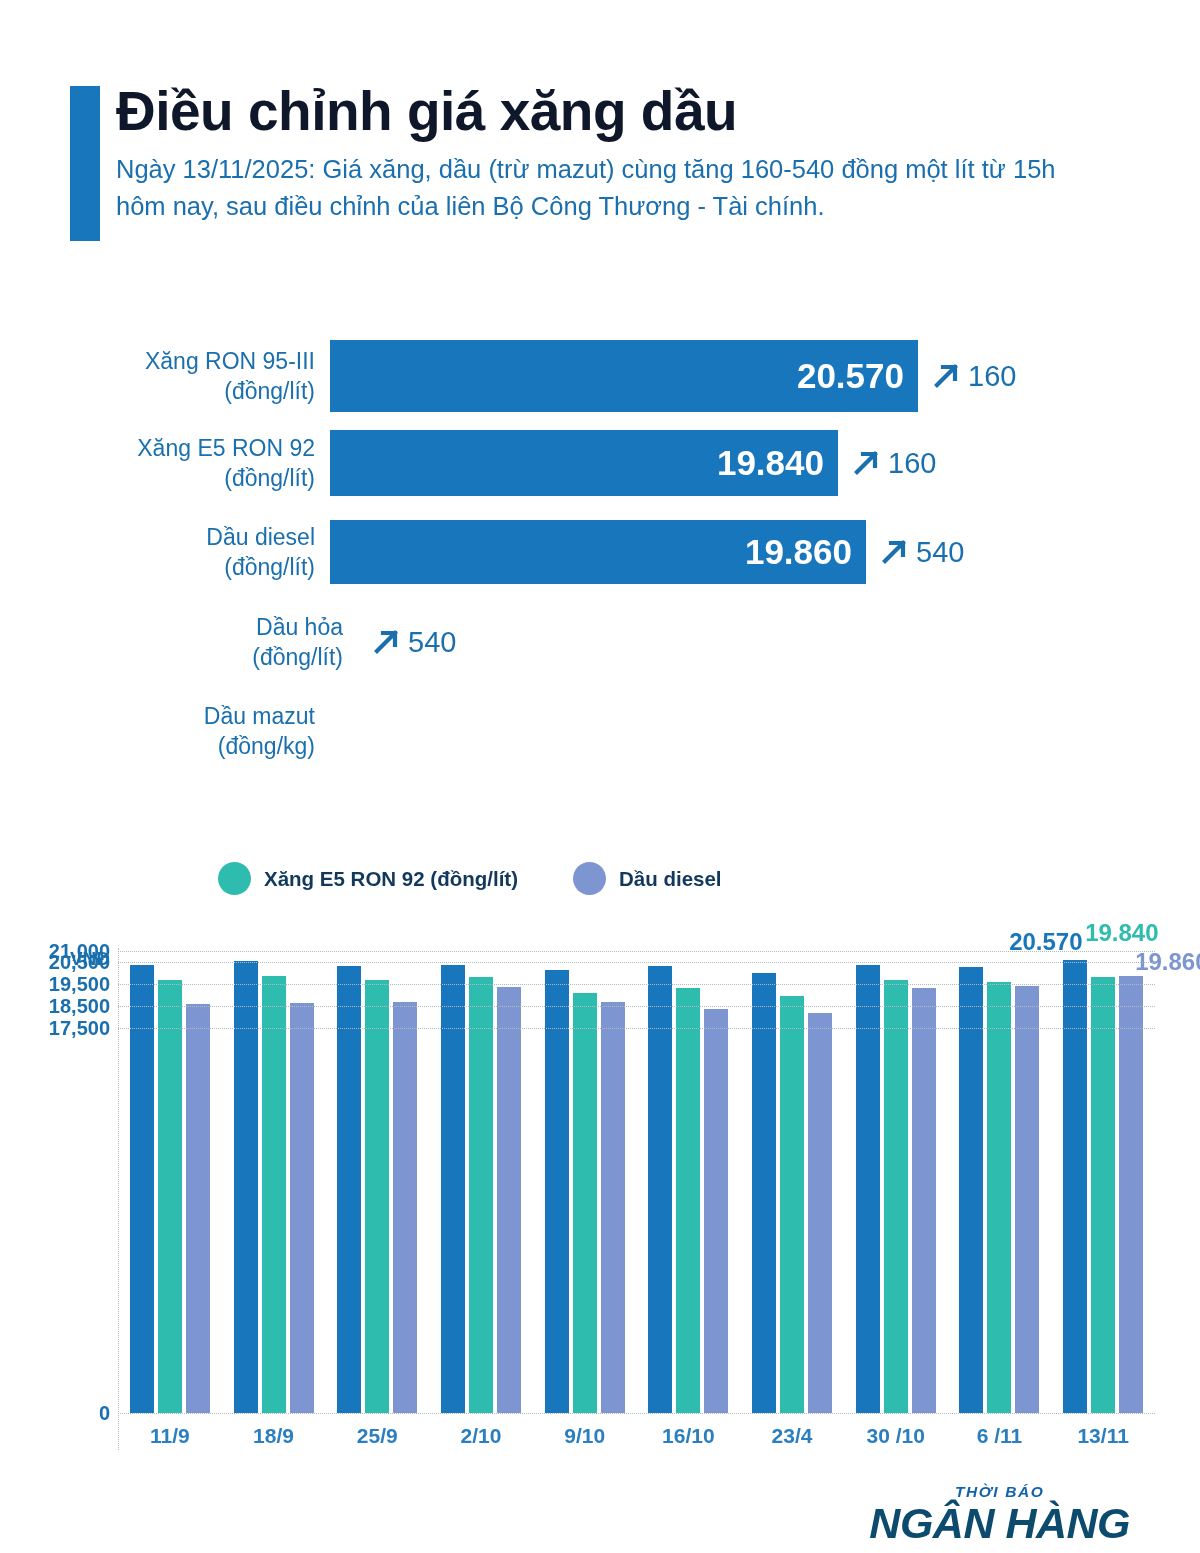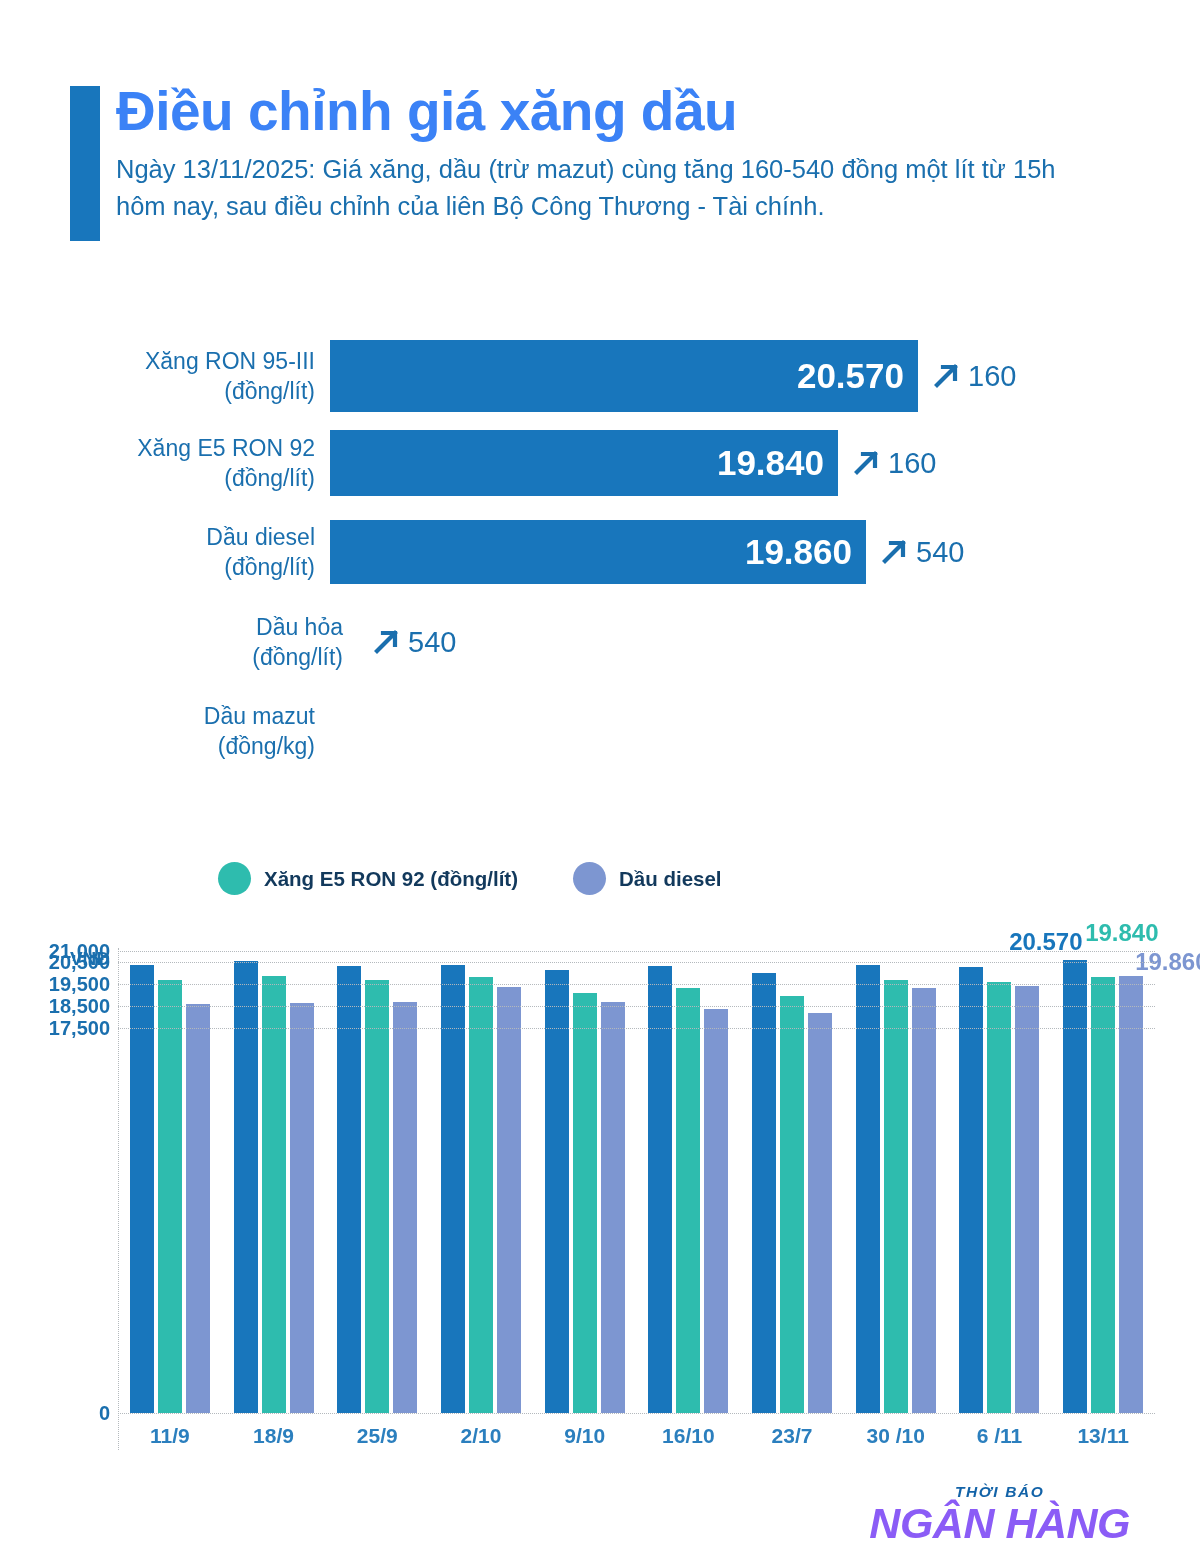--- a/index.html
+++ b/index.html
@@ -35,21 +35,21 @@
   }
   #header-text {
     position: absolute;
     left: 46px;
     top: 0;
     width: 1010px;
   }
   #page-title {
     font-size: 55px;
     font-weight: bold;
-    color: #3b82f6;
+    color: #0f172a;
     letter-spacing: -0.5px;
     line-height: 1.08;
     margin: 0 0 10px 0;
     white-space: nowrap;
   }
   #subtitle {
     font-size: 25.5px;
     color: #1a6fae;
     line-height: 1.42;
     font-weight: 400;
@@ -249,21 +249,21 @@
     font-size: 15.5px;
     font-weight: bold;
     color: #1363a8;
     letter-spacing: 1.6px;
     font-style: italic;
     margin-bottom: 2px;
   }
   #logo-main {
     font-size: 43px;
     font-weight: bold;
-    color: #8b5cf6;
+    color: #0c4a6e;
     letter-spacing: -0.5px;
     font-style: italic;
   }
 </style>
 </head>
 <body>
 
 <div id="header">
   <div id="header-accent"></div>
   <div id="header-text">
@@ -431,21 +431,21 @@
     <div class="ytick" style="top: 88px;">17,500</div>
     <div class="gridline" style="top: 88px;"></div>
     <div class="ytick" style="top: 473px;">0</div>
     <div class="gridline" style="top: 473px;"></div>
     <div class="xtick" style="left: 169.85px;">11/9</div>
     <div class="xtick" style="left: 273.55px;">18/9</div>
     <div class="xtick" style="left: 377.25px;">25/9</div>
     <div class="xtick" style="left: 480.95px;">2/10</div>
     <div class="xtick" style="left: 584.65px;">9/10</div>
     <div class="xtick" style="left: 688.35px;">16/10</div>
-    <div class="xtick" style="left: 792.05px;">23/7</div>
+    <div class="xtick" style="left: 792.05px;">23/4</div>
     <div class="xtick" style="left: 895.75px;">30 /10</div>
     <div class="xtick" style="left: 999.45px;">6 /11</div>
     <div class="xtick" style="left: 1103.15px;">13/11</div>
   </div>
 
 <div id="footer-logo">
   <div id="logo-top">THỜI BÁO</div>
   <div id="logo-main">NGÂN HÀNG</div>
 </div>
 

